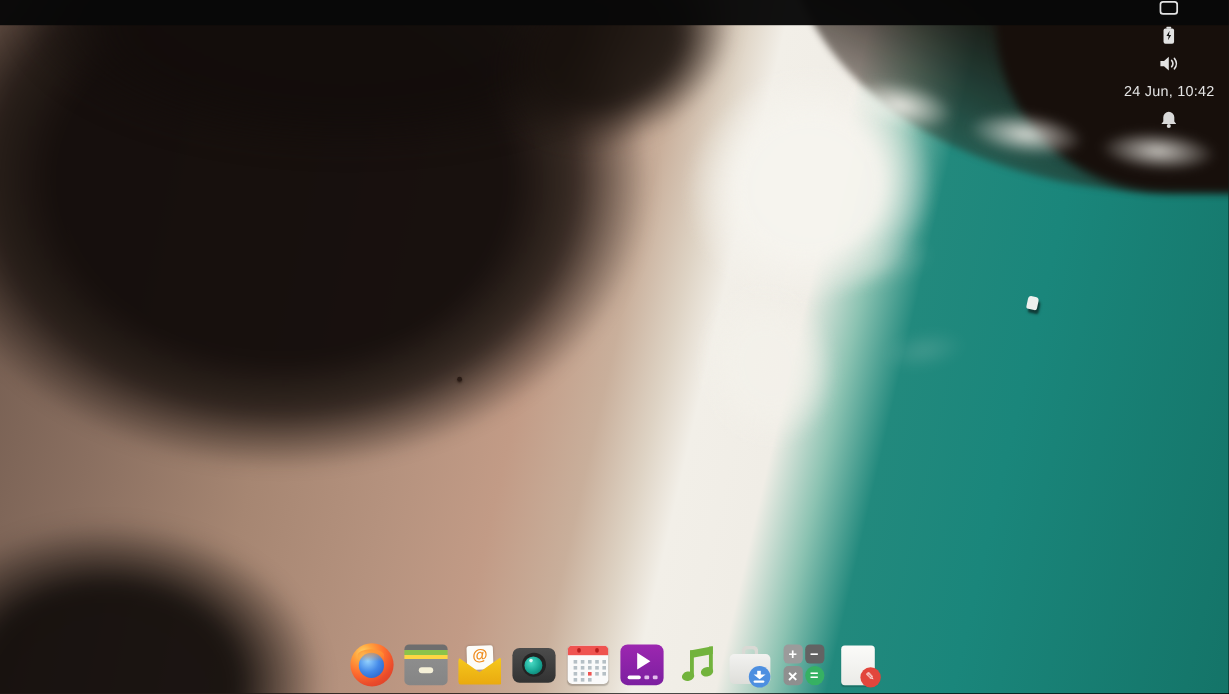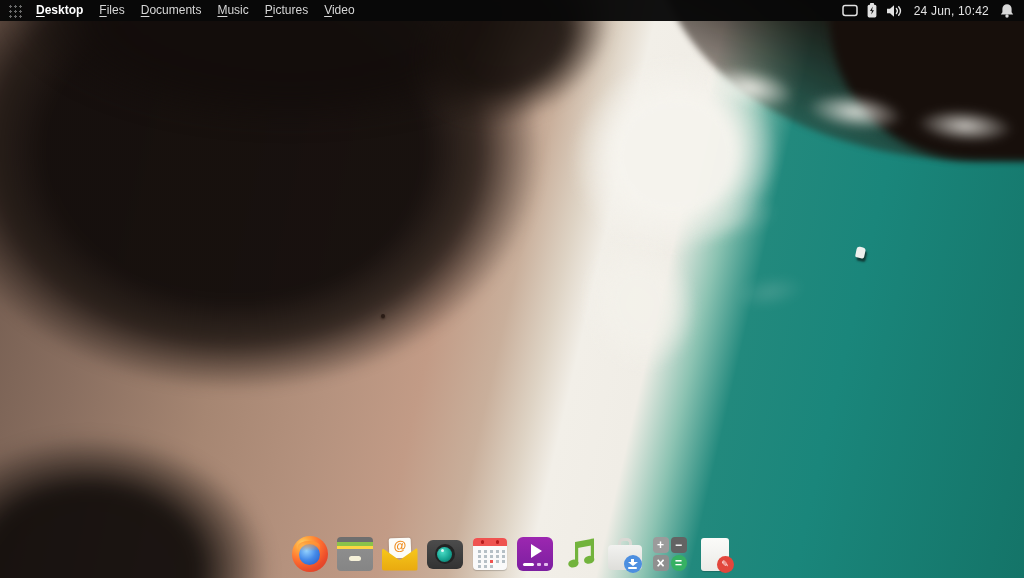--- a/index.html
+++ b/index.html
@@ -67,21 +67,21 @@
   .panel-left { display:flex; align-items:center; height:100%; }
   .app-grid-btn { width:28px; height:100%; display:flex; align-items:center; justify-content:center; cursor:pointer; }
   .app-grid-dots { width:15px; height:15px;
     background-image:radial-gradient(#6a6a6a 1.1px, transparent 1.3px);
     background-size:5px 5px; background-position:1px 1px; }
   .menu-item { height:100%; display:flex; align-items:center; padding:0 8px; cursor:pointer; }
   .menu-label { display:inline-block; line-height:21px; }
   .menu-label::first-letter { text-decoration:underline; text-underline-offset:2px; }
   .menu-item.active .menu-label { color:#ffffff; font-weight:700; }
 
-  .panel-right { margin-left:auto; display:flex; align-items:center; height:100%; gap:9px; padding-right:10px; }
+  .panel-right { margin-left:auto; display:flex; align-items:center; height:100%; gap:9px; padding-right:10px;flex-direction:column; }
   .tray-icon { display:flex; align-items:center; justify-content:center; height:100%; cursor:pointer; }
   .clock { color:#e4e4e4; font-size:12px; letter-spacing:0.2px; padding:0 2px; cursor:pointer; }
 
   
   .dock { position:absolute; left:0; right:0; bottom:5px; display:flex; justify-content:center;
     align-items:flex-end; gap:9px; z-index:5; }
   .dock-item { width:36px; height:38px; display:flex; align-items:center; justify-content:center;
     cursor:pointer; position:relative; }
 
   
@@ -193,43 +193,20 @@
     <div class="wp-rocks"></div>
     <div class="wp-rocks2"></div>
     <div class="wp-blob wp-foam-r1"></div>
     <div class="wp-blob wp-foam-r2"></div>
     <div class="wp-blob wp-foam-r3"></div>
     <div class="wp-boat"></div>
     <div class="wp-person"></div>
   </div>
 
   <div class="panel">
-    <div class="panel-left">
-      <div class="app-grid-btn">
-        <div class="app-grid-dots"></div>
-      </div>
-      <div class="menu-item active">
-        <span class="menu-label">Desktop</span>
-      </div>
-      <div class="menu-item">
-        <span class="menu-label">Files</span>
-      </div>
-      <div class="menu-item">
-        <span class="menu-label">Documents</span>
-      </div>
-      <div class="menu-item">
-        <span class="menu-label">Music</span>
-      </div>
-      <div class="menu-item">
-        <span class="menu-label">Pictures</span>
-      </div>
-      <div class="menu-item">
-        <span class="menu-label">Video</span>
-      </div>
-    </div>
 
     <div class="panel-right">
       <div class="tray-icon">
         <svg width="16" height="13" viewBox="0 0 16 13">
           <rect x="1" y="1.5" width="14" height="10" rx="2.2" fill="none" stroke="#e2e2e2" stroke-width="1.5"></rect>
         </svg>
       </div>
       <div class="tray-icon">
         <svg width="10" height="15" viewBox="0 0 10 15">
           <rect x="3" y="0" width="4" height="2" rx="0.6" fill="#e2e2e2"></rect>

